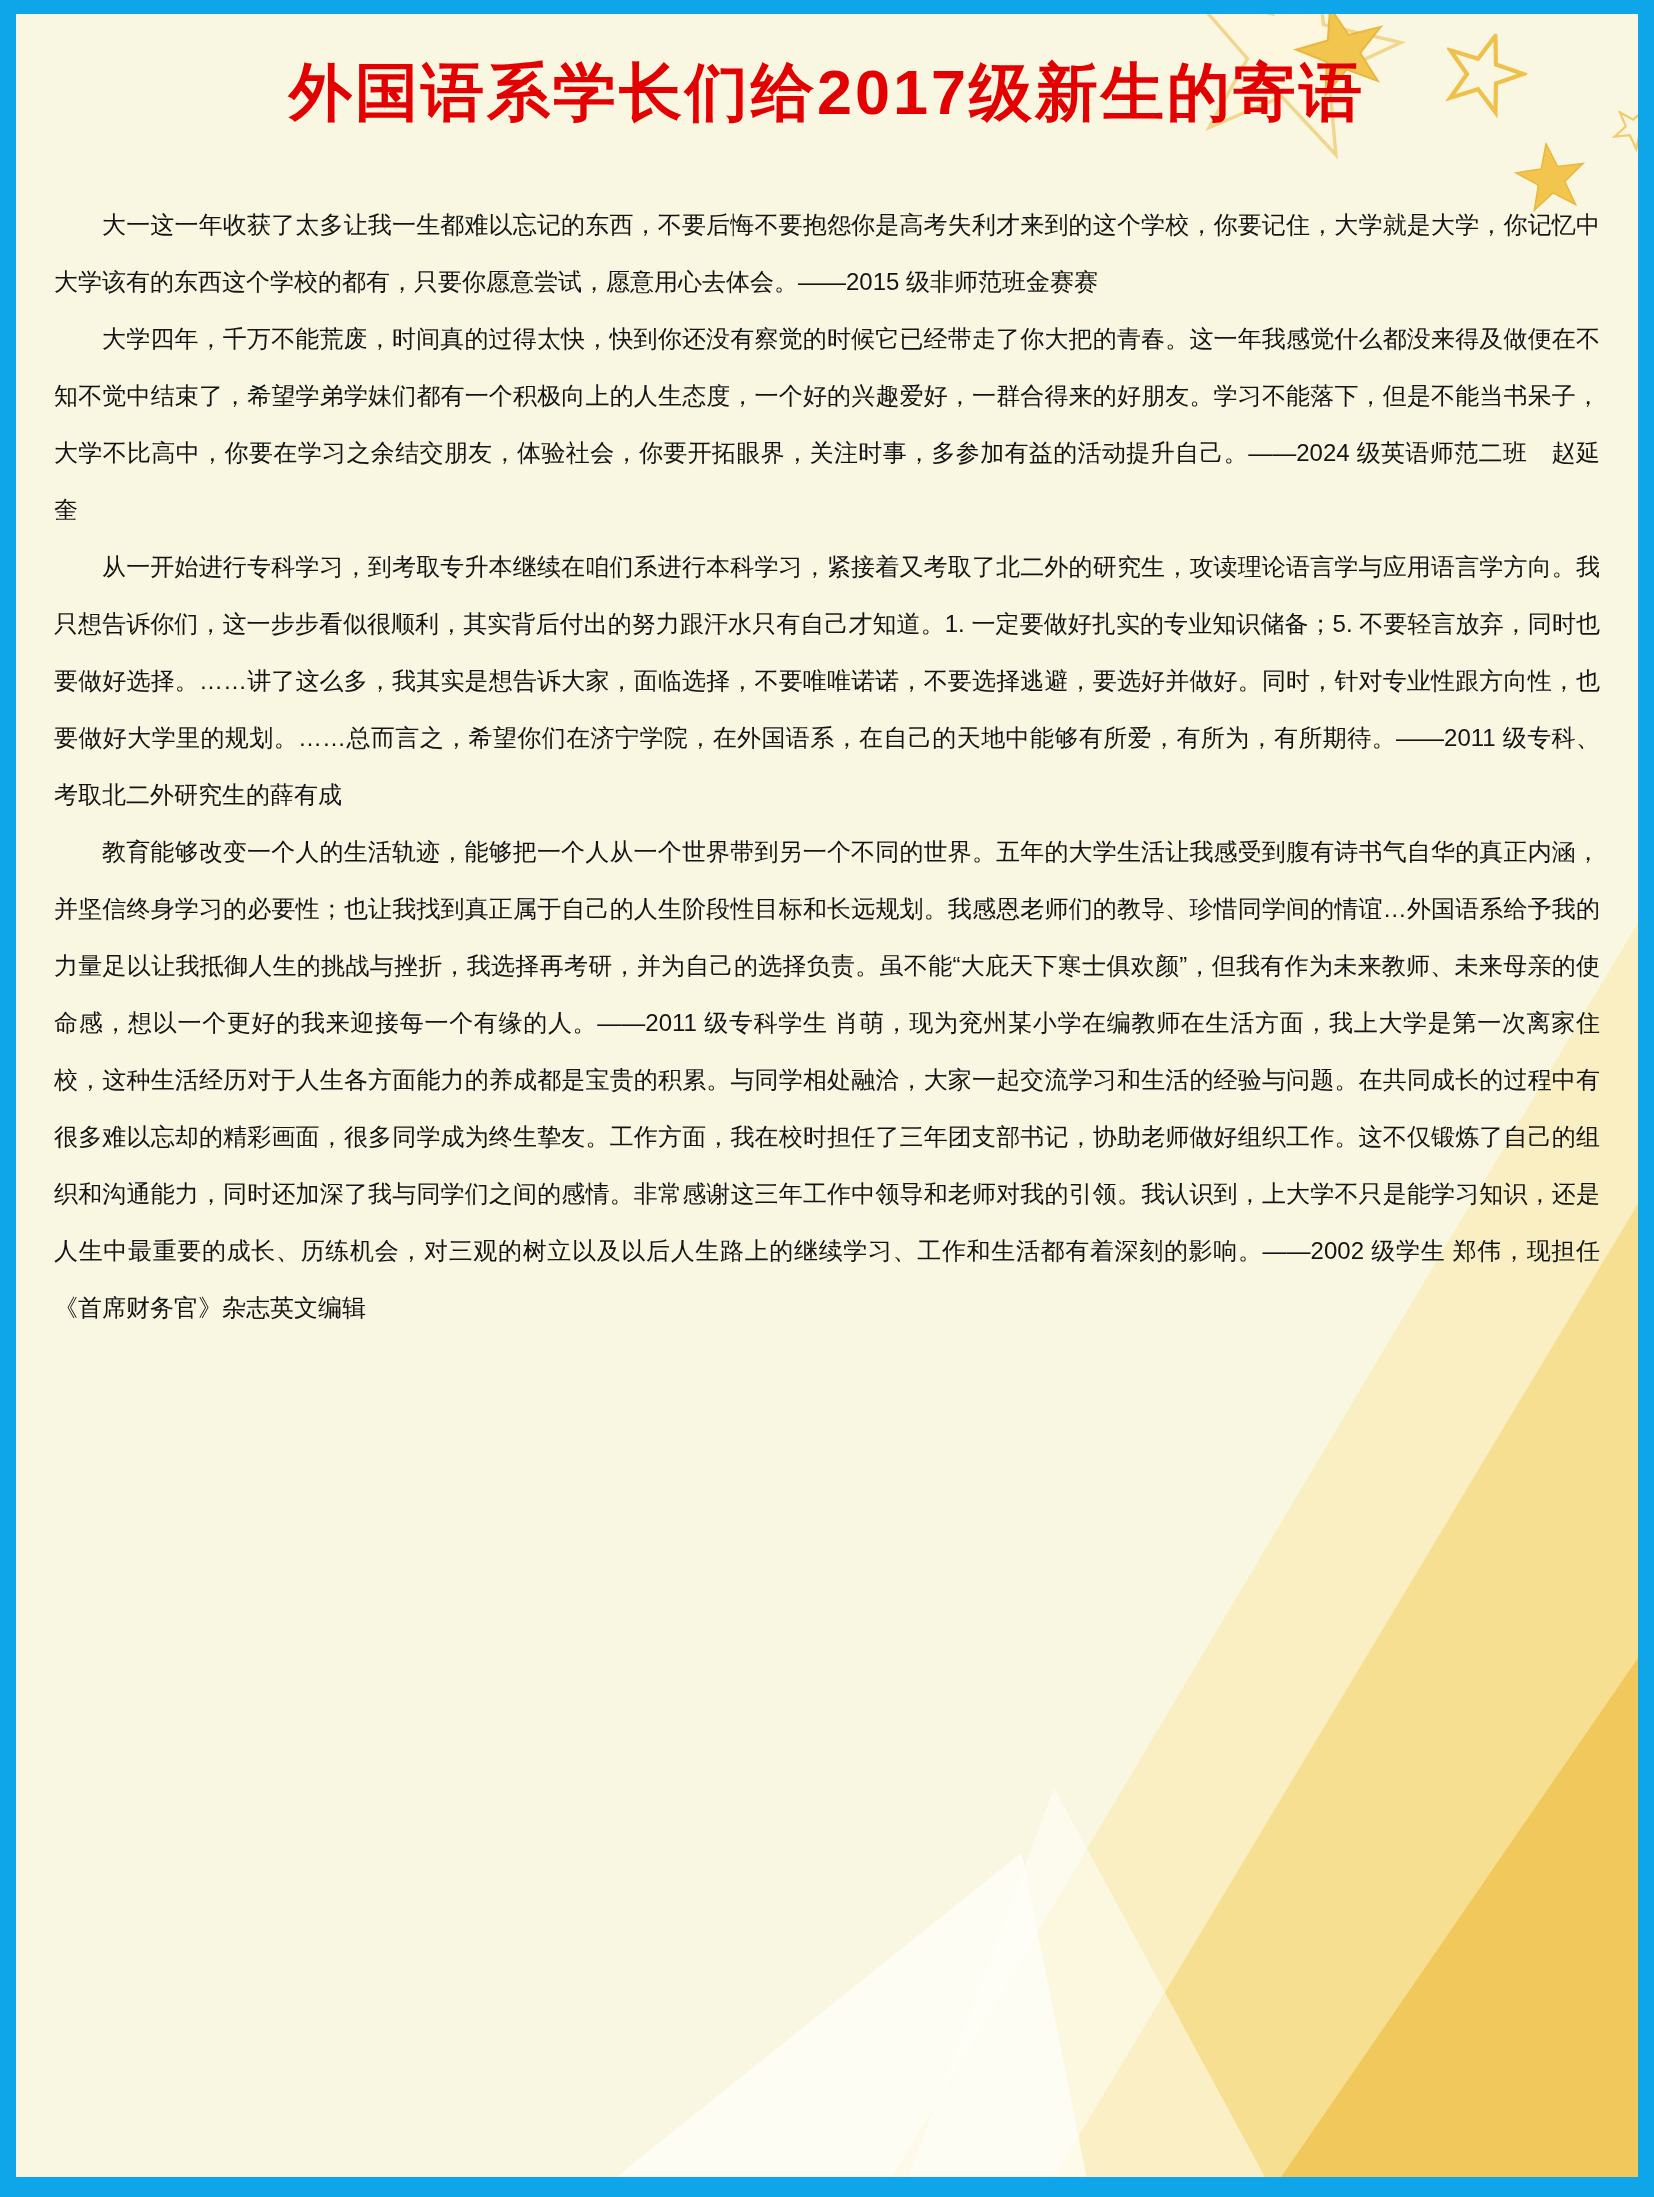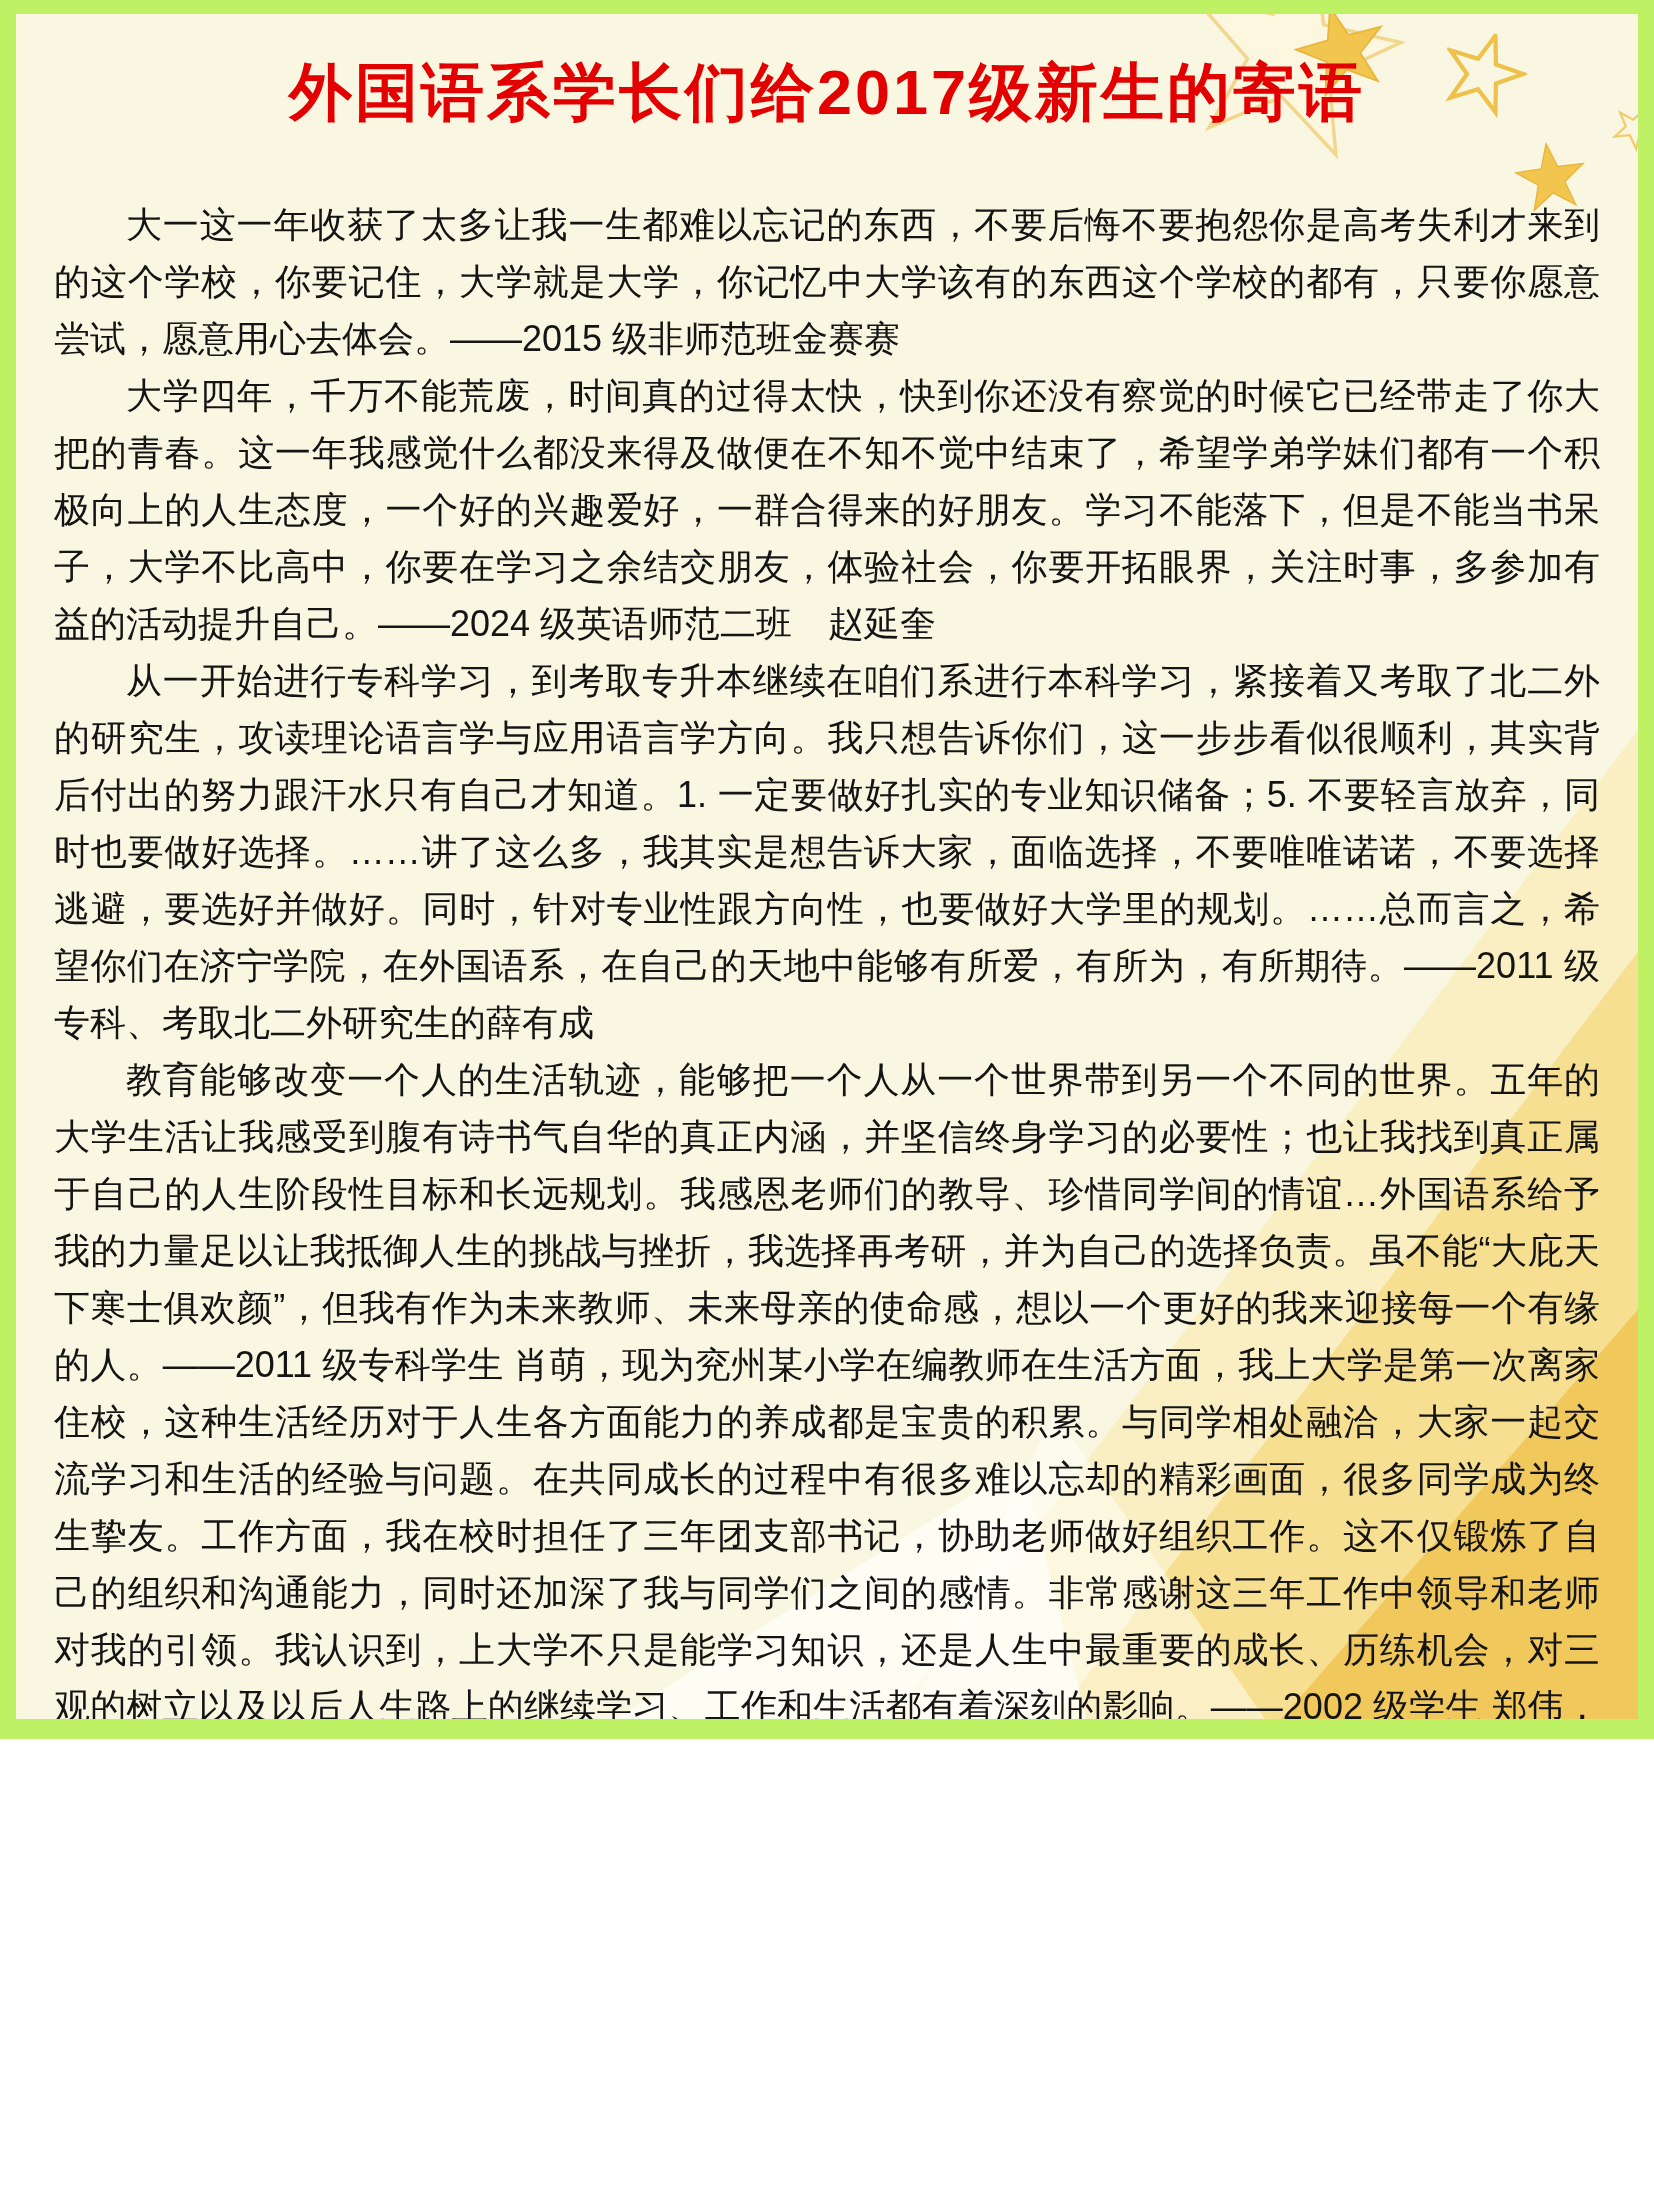--- a/index.html
+++ b/index.html
@@ -1,19 +1,19 @@
 <!DOCTYPE html>
 <html><head>
 <meta charset="utf-8">
 <style>
   html, body { margin:0; padding:0; background:#ffffff; }
   .page {
     position:relative;
-    width:1654px; height:1739px;
-    background:#bef264;
+    width:1654px; height:2197px;
+    background:#0ea5e9;
     overflow:hidden;
     font-family:"Liberation Sans", sans-serif;
   }
   .inner {
     position:absolute;
     left:16px; top:14px; right:16px; bottom:20px;
     background:#f9f7e1;
     overflow:hidden;
   }
   .wedge { position:absolute; inset:0; pointer-events:none; }
@@ -51,21 +51,21 @@
     color:#e30000;
     font-size:63px;
     font-weight:900;
     letter-spacing:3px;
     line-height:1.1;
   }
   .content {
     position:absolute; z-index:5;
     left:38px; right:38px; top:182px;
     color:#141414;
-    font-size:36px;
+    font-size:24px;
     line-height:57px;
     text-align:justify;
     text-justify:inter-ideograph;
   }
   .content p { margin:0; text-indent:2em; }
 </style>
 </head>
 <body>
 
 <div class="page">

